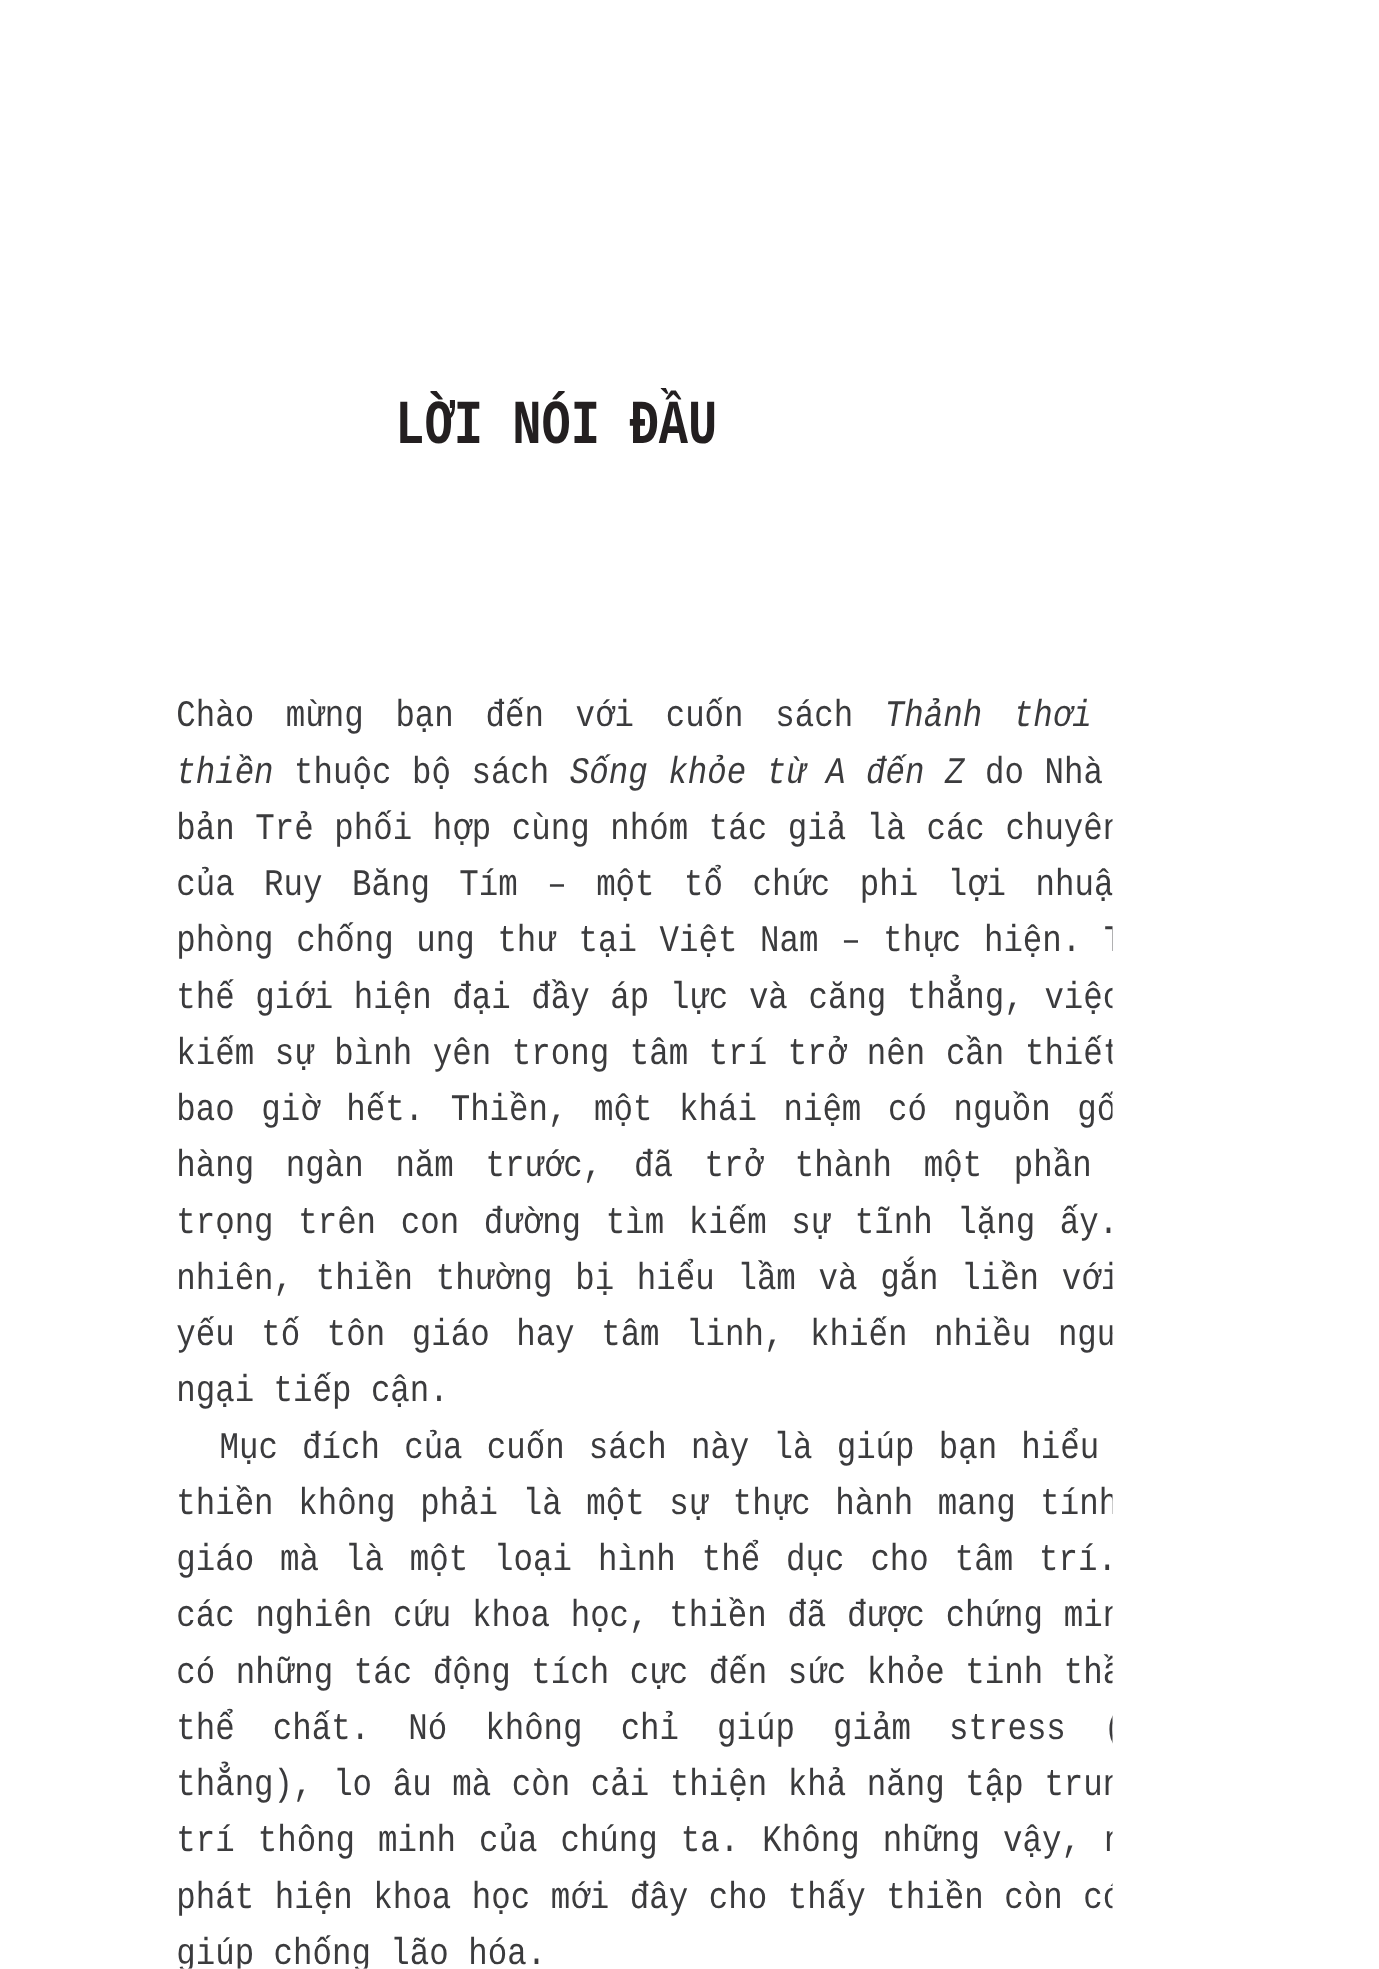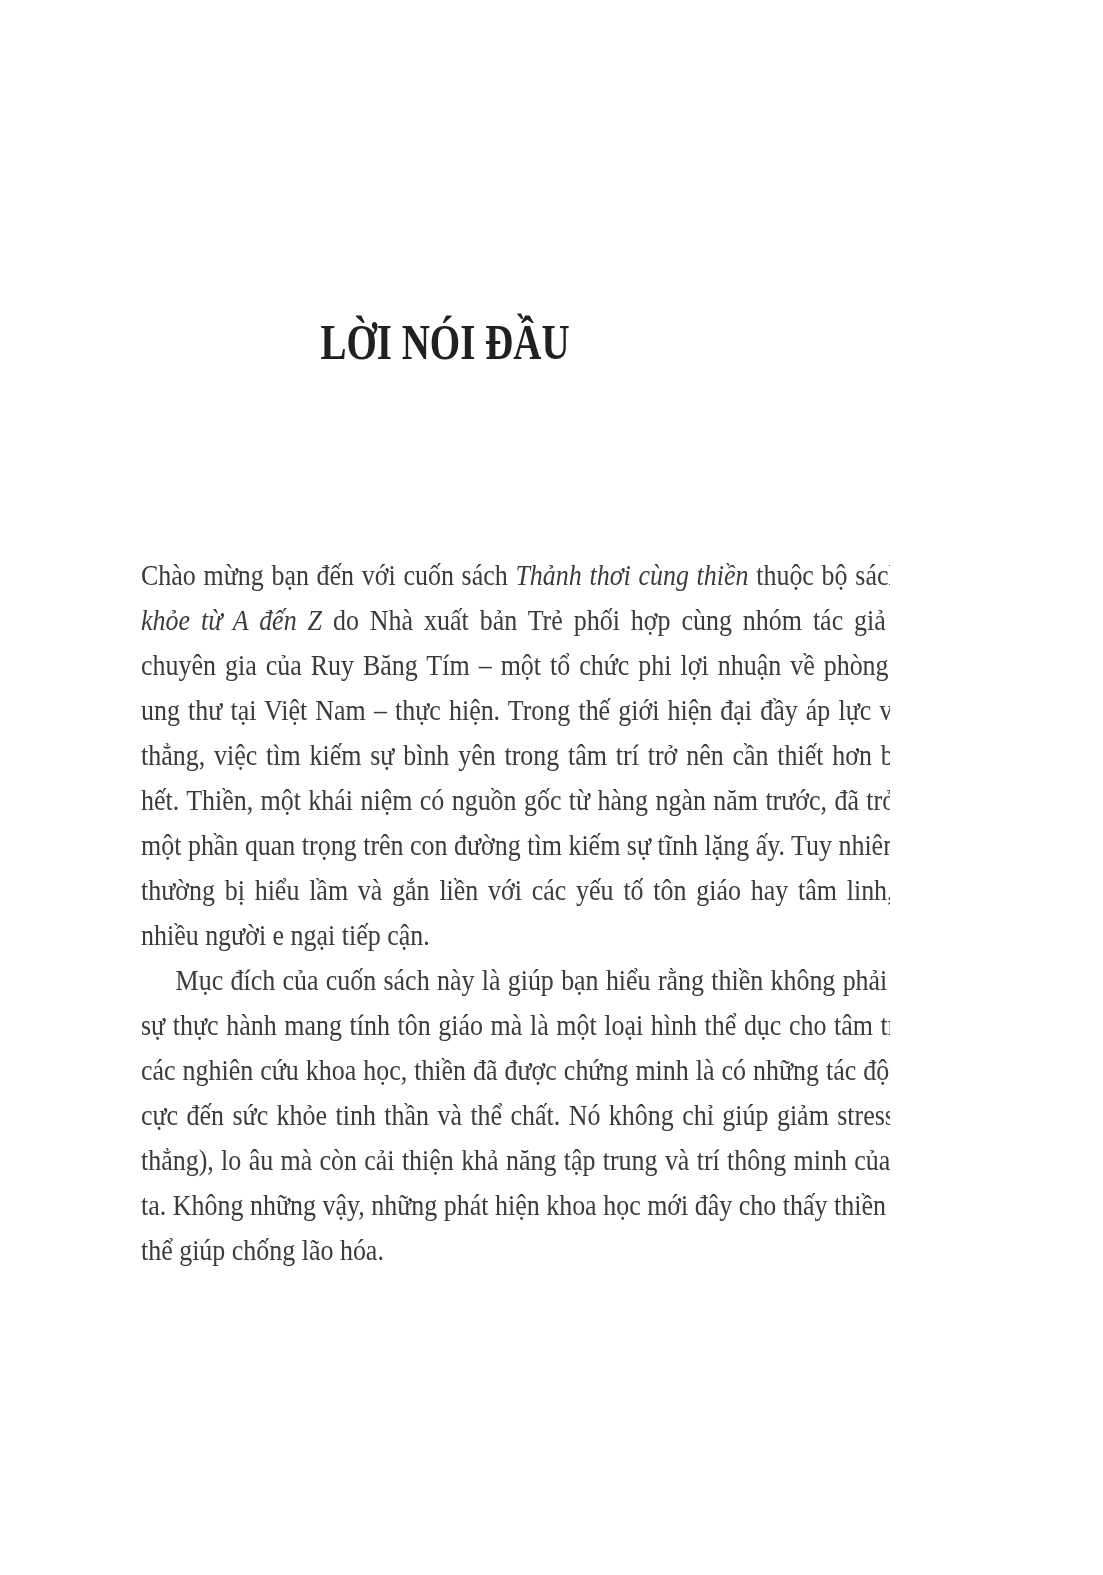--- a/index.html
+++ b/index.html
@@ -6,21 +6,21 @@
     margin: 0;
     padding: 0;
     background: #ffffff;
   }
   .page {
     position: relative;
     width: 890px;
     height: 1575px;
     background: #ffffff;
     overflow: hidden;
-    font-family: Liberation Serif, serif;
+    font-family: Liberation Mono, monospace;
   }
   .title {
     position: absolute;
     top: 316px;
     left: 0;
     width: 100%;
     margin: 0;
     text-align: center;
     font-size: 50px;
     line-height: 52px;

